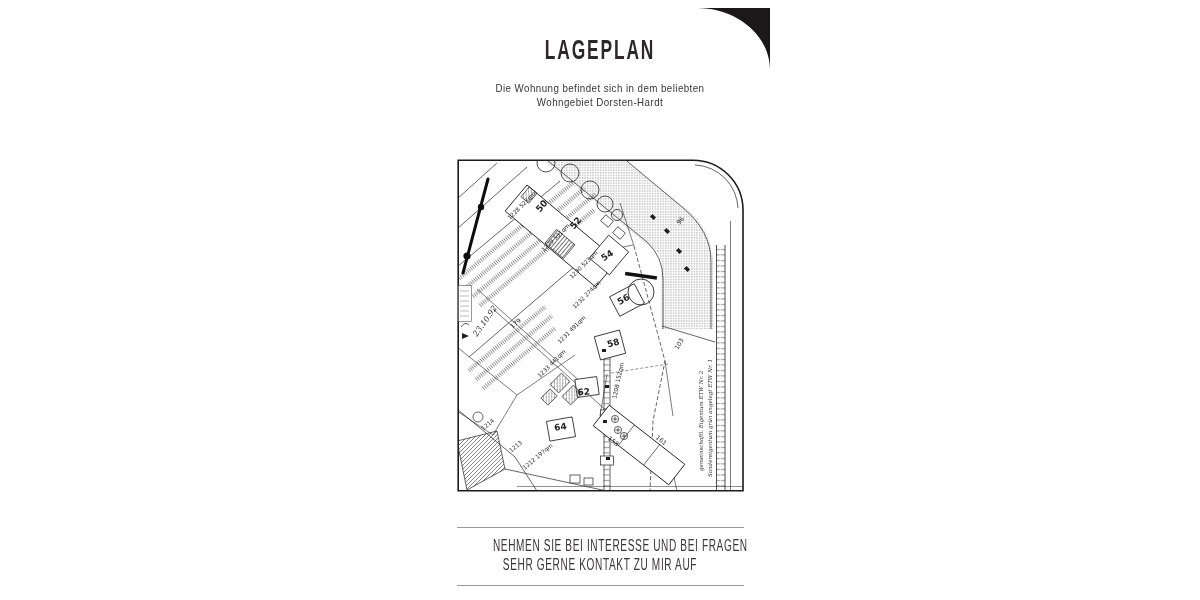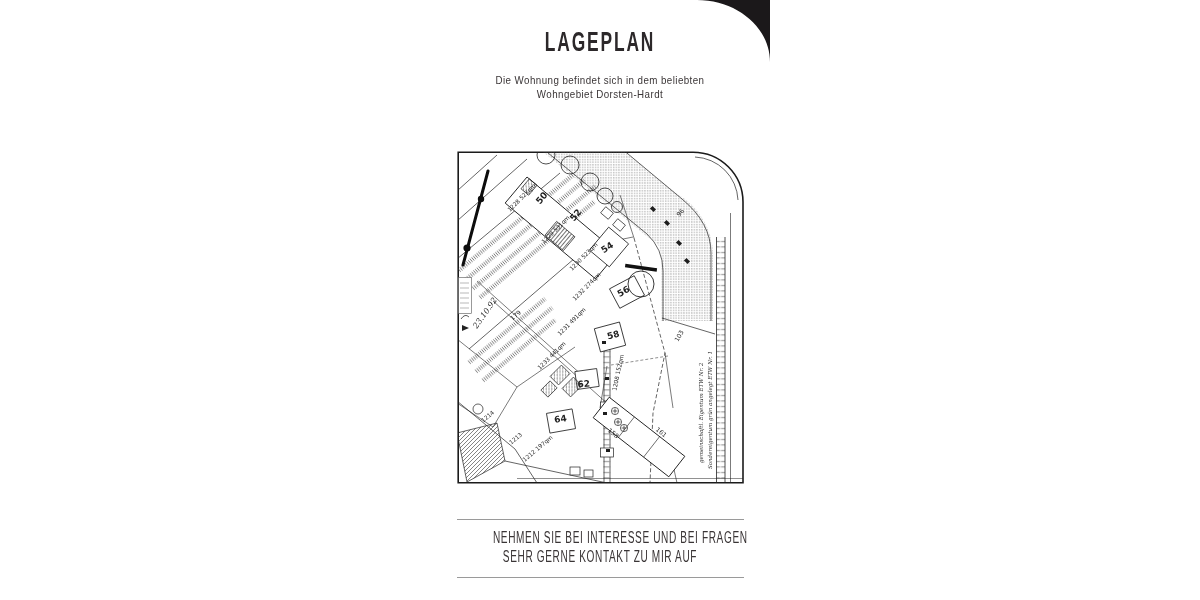--- a/index.html
+++ b/index.html
@@ -9,21 +9,21 @@
     --corner:#1b181a;
     --map-ink:#1f1f1f;
   }
   *{margin:0;padding:0;box-sizing:border-box;}
   html,body{background:#ffffff;}
   body{
     width:1200px;height:600px;overflow:hidden;
     font-family:"Liberation Sans",sans-serif;
   }
   .page{
-    position:relative;width:340px;height:432px;margin:0 auto;background:#fff;
+    position:relative;width:340px;height:432px;margin:8px auto;background:#fff;
   }
   .corner{position:absolute;top:0;right:0;width:73px;height:62px;}
   .title{
     position:absolute;top:26px;left:0;width:100%;text-align:center;
     font-size:28px;font-weight:700;letter-spacing:3px;color:var(--ink-strong);
     transform:scaleX(.62);transform-origin:50% 50%;white-space:nowrap;
   }
   .subtitle{
     position:absolute;top:74px;left:0;width:100%;text-align:center;
     font-size:11.5px;line-height:13.5px;letter-spacing:.5px;color:var(--ink);

